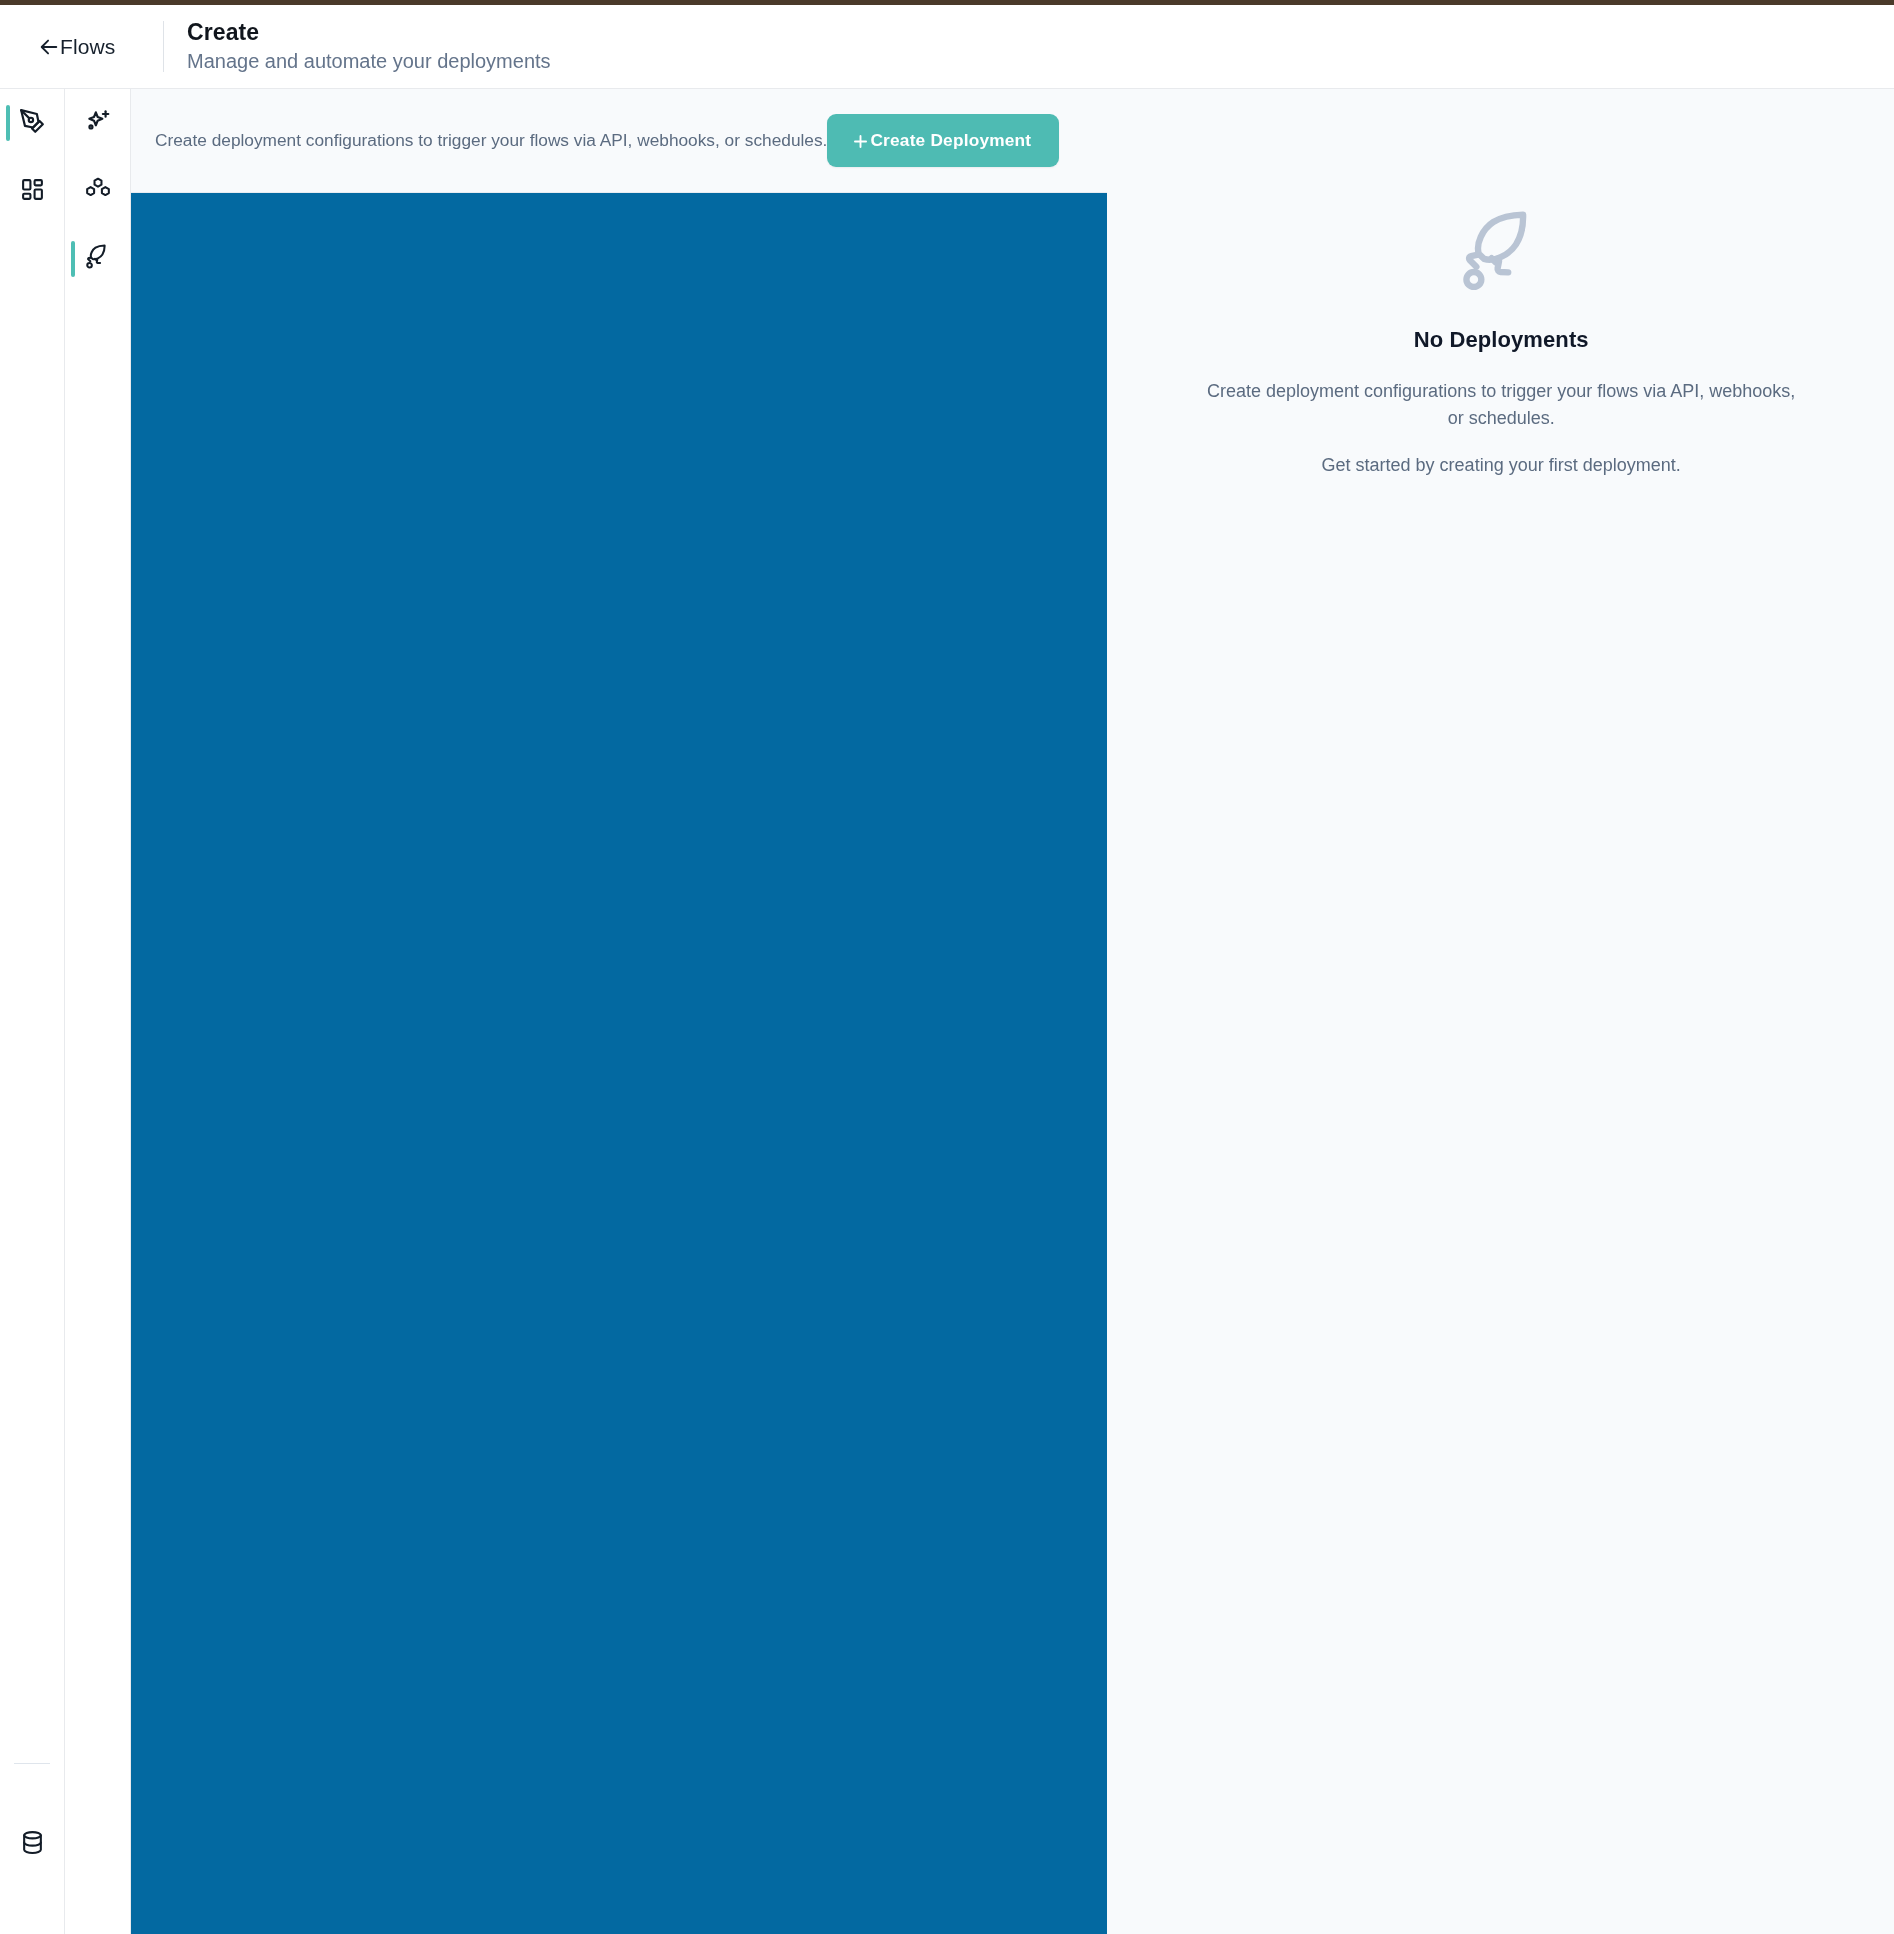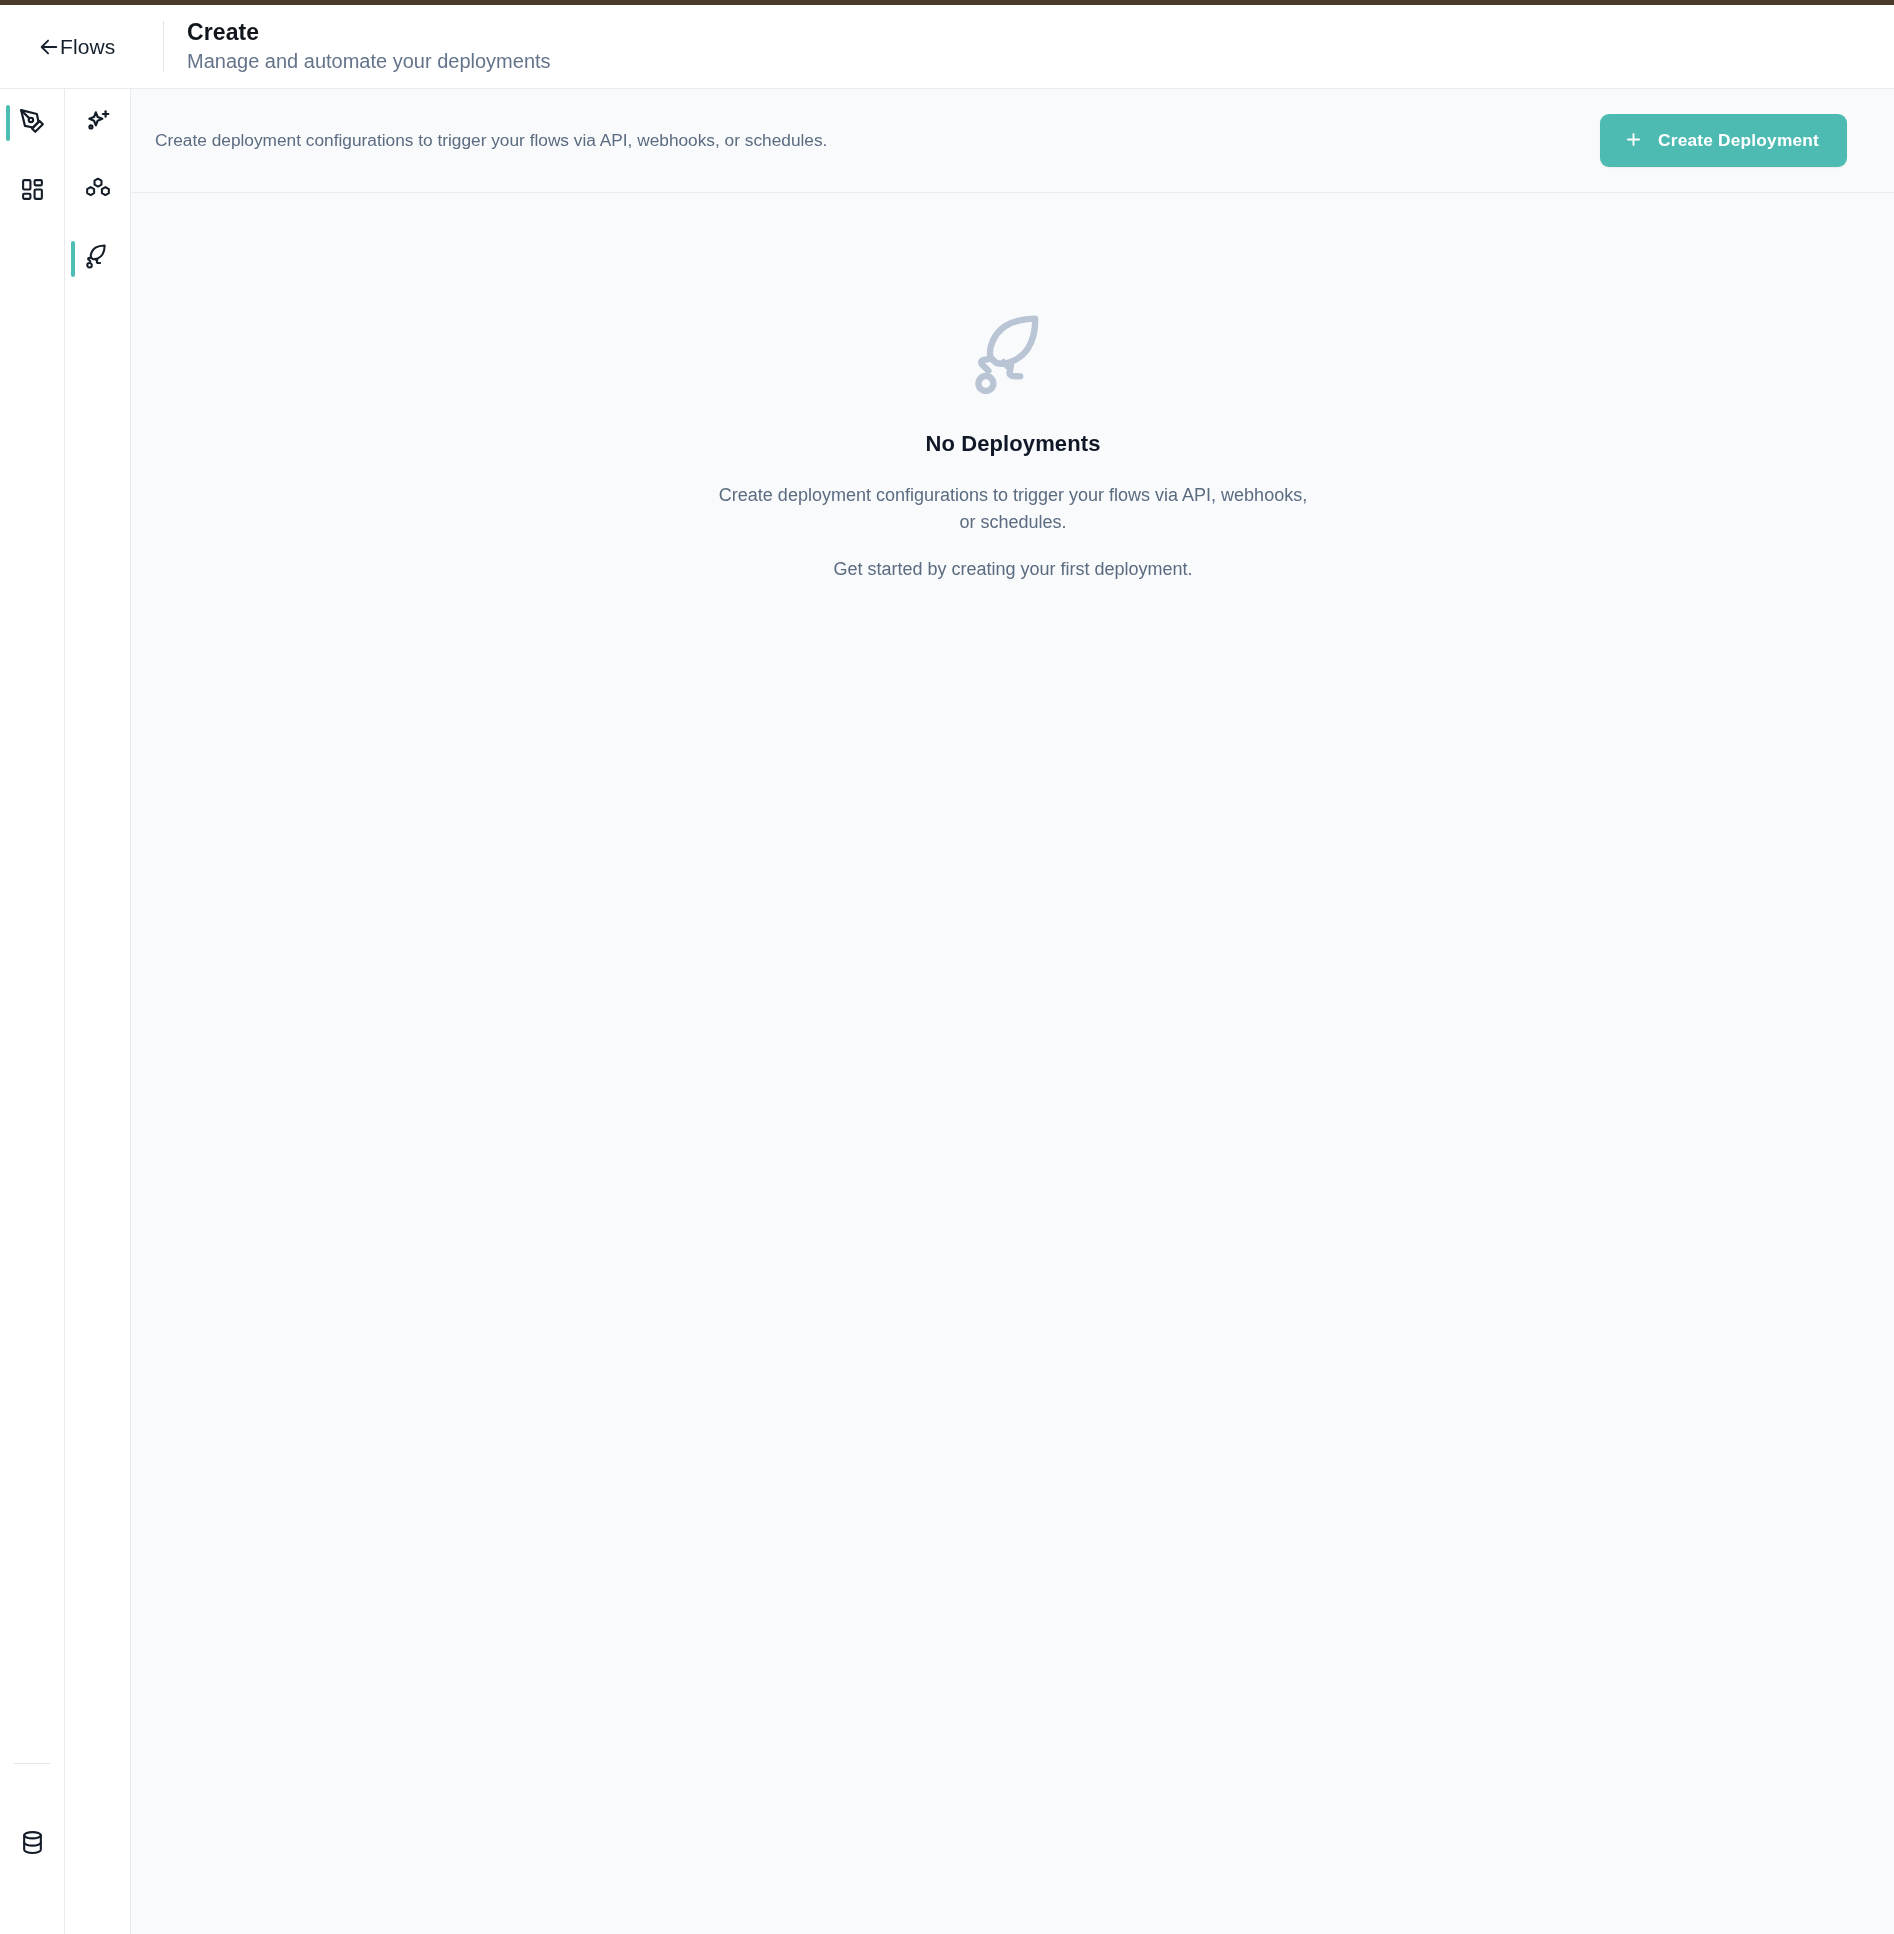--- a/index.html
+++ b/index.html
@@ -129,43 +129,42 @@
     display: flex;
     flex-direction: column;
     align-items: stretch;
     padding-top: 0;
   }
 
   
   .main {
     flex: 1 1 auto;
     display: flex;
-    flex-direction: column;
+    flex-direction: row;
     background: #0369a1;
     min-width: 0;
   }
   .toolbar {
     height: 104px;
     flex: none;
     display: flex;
     align-items: center;
     justify-content: space-between;
     padding: 0 48px 0 24px;
     background: #f8fafc;
     border-bottom: 1px solid #e8ecf1;
   }
   .toolbar-desc {
     font-size: 17.3px;
     color: #5b6b80;
     font-weight: 400;
   }
   .create-btn {
     display: inline-flex;
-    align-items: flex-start;
-    gap: 15px;
+    align-items: flex-end;
     background: #4ebbb3;
     color: #ffffff;
     border: none;
     border-radius: 9px;
     padding: 16px 28px 16px 24px;
     font-size: 17.3px;
     font-weight: 700;
     font-family: "Liberation Sans", sans-serif;
     cursor: pointer;
     letter-spacing: 0.2px;

